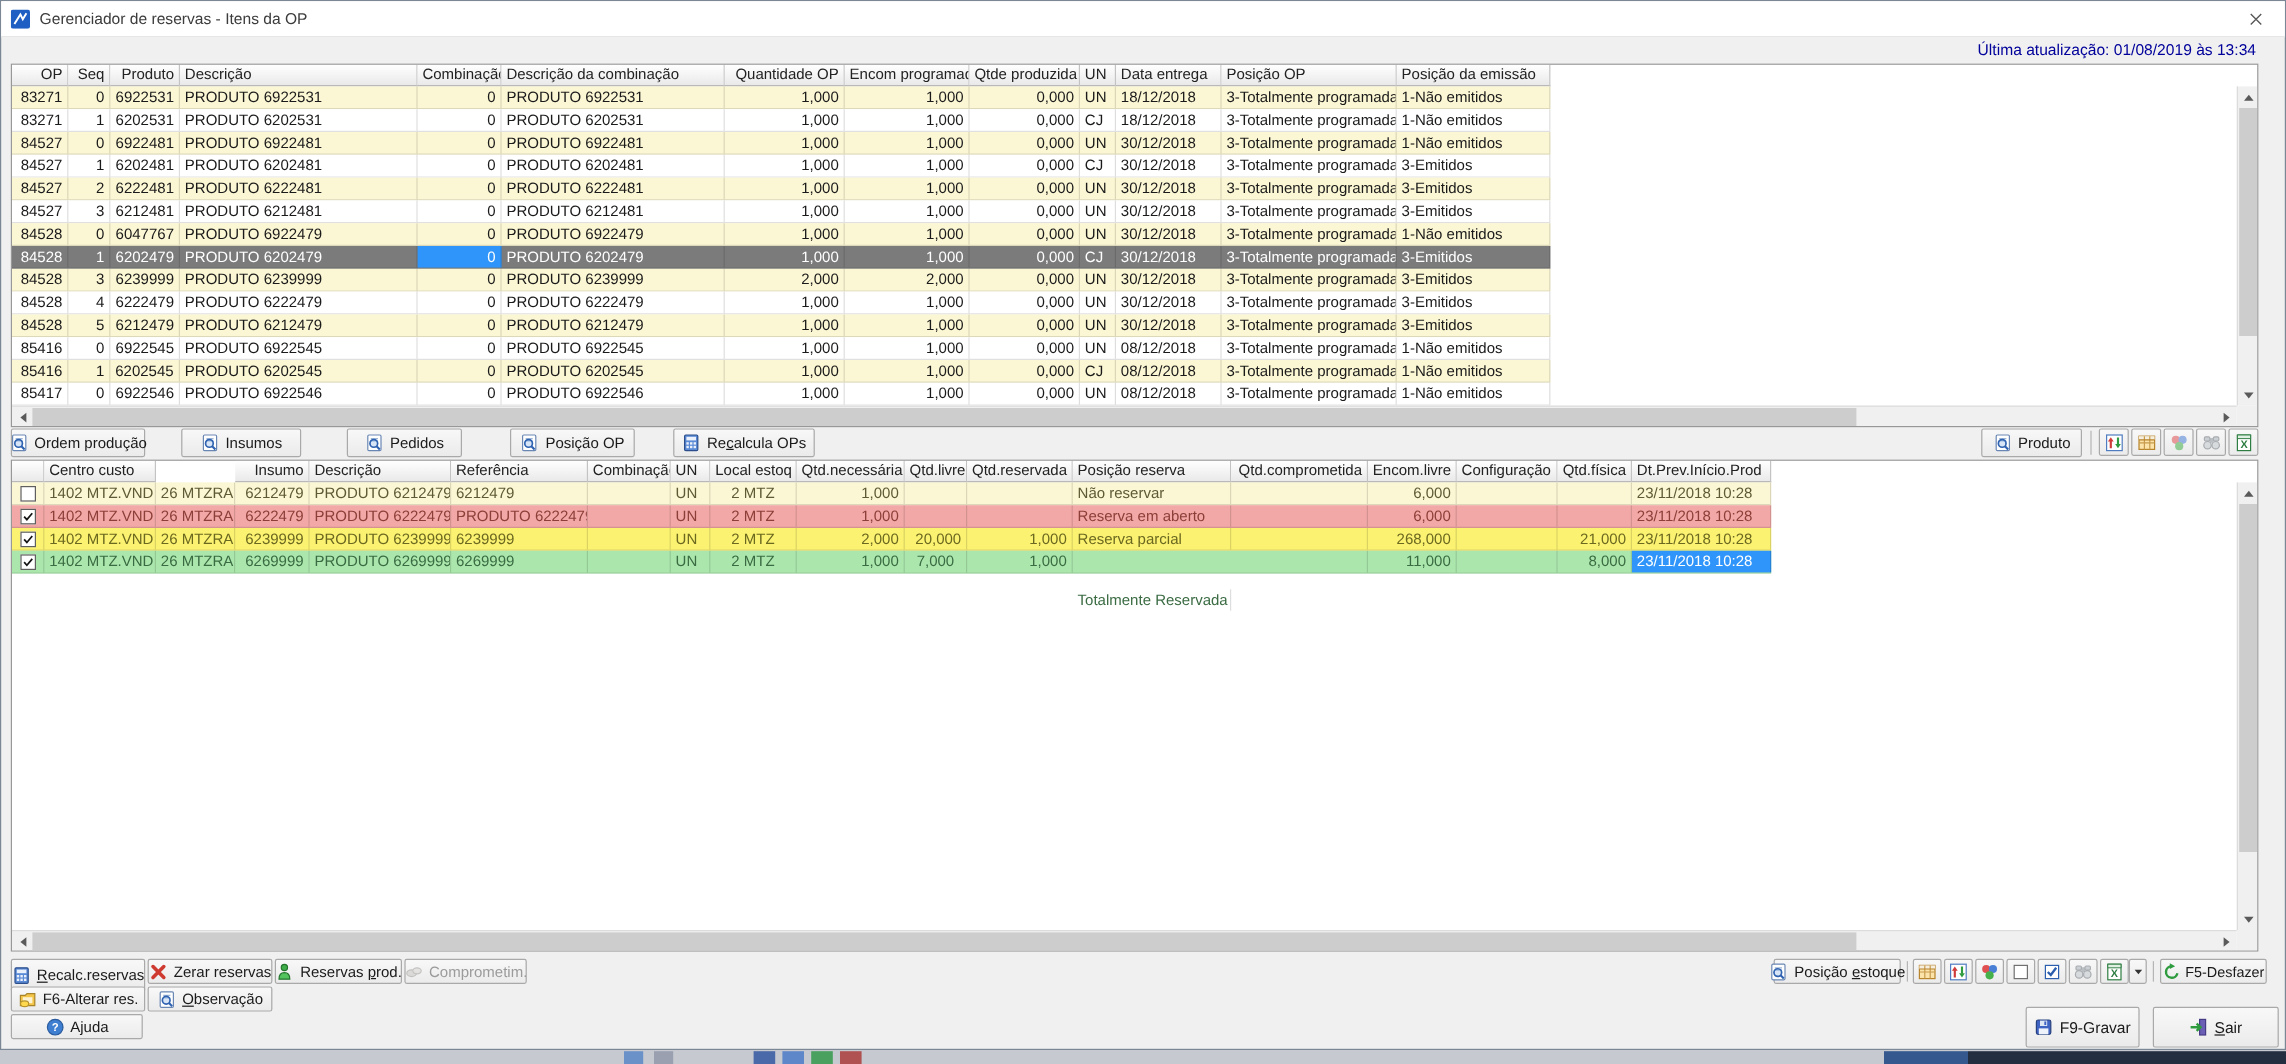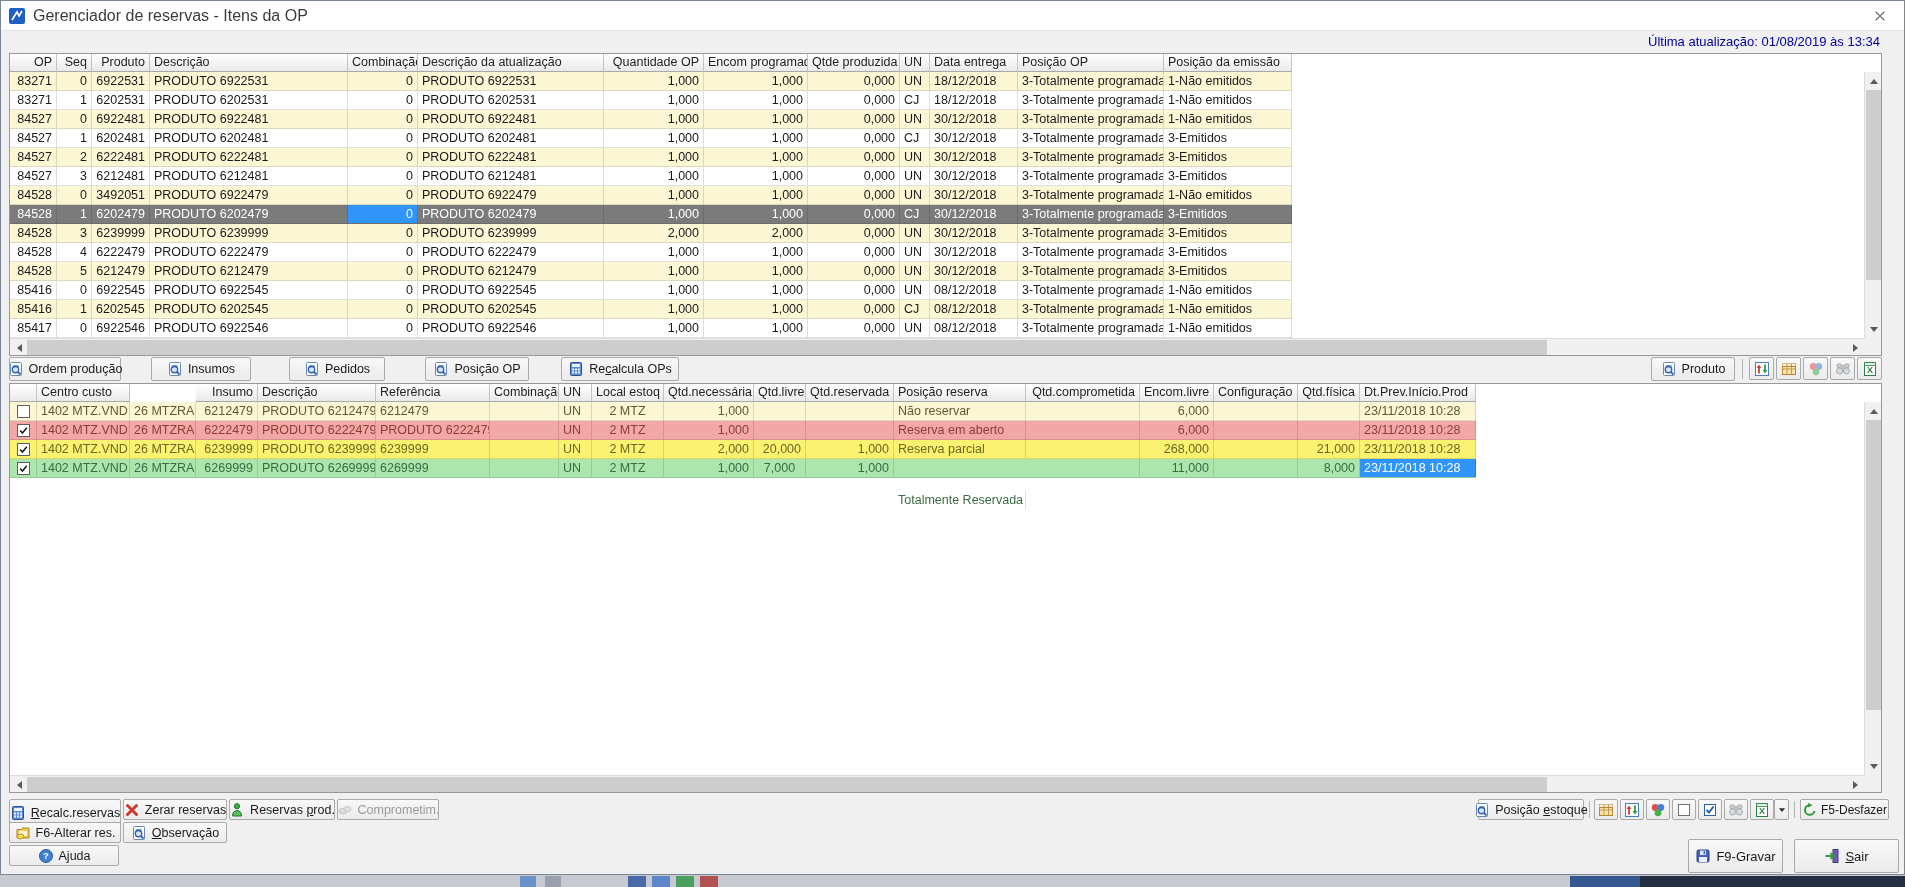--- a/index.html
+++ b/index.html
@@ -4,21 +4,21 @@
 <style>
   html,body{margin:0;padding:0;background:#9aa1ab;}
   *{box-sizing:border-box;}
   .screen{position:relative;width:1905px;height:887px;background:#c6cad0;overflow:hidden;
           font-family:"Liberation Sans",sans-serif;font-size:12.5px;color:#1a1a1a;}
   .window{position:absolute;left:0;top:0;width:1905px;height:875px;background:#f0f0f0;
           border:1px solid #7b8794;}
   
   .titlebar{position:absolute;left:0;top:0;right:0;height:30px;background:#ffffff;border-bottom:1px solid #e6e6e6;}
   .appicon{position:absolute;left:8px;top:7px;width:16px;height:16px;}
-  .wtitle{position:absolute;left:32px;top:0;line-height:30px;color:#3c3c3c;font-size:16px;}
+  .wtitle{position:absolute;left:32px;top:0;line-height:30px;color:#3c3c3c;font-size:13px;}
   .closebtn{position:absolute;right:10px;top:4px;width:28px;height:22px;display:flex;align-items:center;justify-content:center;}
   .closebtn svg{width:14px;height:14px;}
   .lastupdate{position:absolute;top:33px;right:24px;color:var(--last-update-color,#00009b);font-size:13px;}
   
   .grid{position:absolute;background:#ffffff;border:1px solid #989898;overflow:hidden;}
   .grid1{left:8px;top:52px;width:1873px;height:303px;}
   .grid2{left:8px;top:382px;width:1873px;height:410px;}
   .ghead{position:absolute;left:0;top:0;display:flex;height:18px;}
   .hcell{height:18px;line-height:16px;padding:0 4px;background:linear-gradient(#ffffff,#e9e9e9);
          border-right:1px solid #c3c3c3;border-bottom:1px solid #a8a8a8;white-space:nowrap;overflow:hidden;color:#222;}
@@ -83,21 +83,21 @@
 
     <div class="lastupdate">Última atualização: 01/08/2019 às 13:34</div>
 
     <div class="grid grid1">
       <div class="ghead" id="g1head">
           <div class="hcell" style="width: 47px; text-align: right;">OP</div>
           <div class="hcell" style="width: 35px; text-align: right;">Seq</div>
           <div class="hcell" style="width: 58px; text-align: right;">Produto</div>
           <div class="hcell" style="width: 198px; text-align: left;">Descrição</div>
           <div class="hcell" style="width: 70px; text-align: right;">Combinação</div>
-          <div class="hcell" style="width: 186px; text-align: left;">Descrição da atualização</div>
+          <div class="hcell" style="width: 186px; text-align: left;">Descrição da combinação</div>
           <div class="hcell" style="width: 100px; text-align: right;">Quantidade OP</div>
           <div class="hcell" style="width: 104px; text-align: right;">Encom programada</div>
           <div class="hcell" style="width: 92px; text-align: right;">Qtde produzida</div>
           <div class="hcell" style="width: 30px; text-align: left;">UN</div>
           <div class="hcell" style="width: 88px; text-align: left;">Data entrega</div>
           <div class="hcell" style="width: 146px; text-align: left;">Posição OP</div>
           <div class="hcell" style="width: 128px; text-align: left;">Posição da emissão</div>
         </div>
       <div class="gbody" id="g1body">
           <div class="grow" style="background: rgb(251, 246, 211);">
@@ -186,21 +186,21 @@
             <div class="gcell" style="width: 104px; text-align: right;">1,000</div>
             <div class="gcell" style="width: 92px; text-align: right;">0,000</div>
             <div class="gcell" style="width: 30px; text-align: left;">UN</div>
             <div class="gcell" style="width: 88px; text-align: left;">30/12/2018</div>
             <div class="gcell" style="width: 146px; text-align: left;">3-Totalmente programada</div>
             <div class="gcell" style="width: 128px; text-align: left;">3-Emitidos</div>
           </div>
           <div class="grow" style="background: rgb(251, 246, 211);">
             <div class="gcell" style="width: 47px; text-align: right;">84528</div>
             <div class="gcell" style="width: 35px; text-align: right;">0</div>
-            <div class="gcell" style="width: 58px; text-align: right;">3492051</div>
+            <div class="gcell" style="width: 58px; text-align: right;">6047767</div>
             <div class="gcell" style="width: 198px; text-align: left;">PRODUTO 6922479</div>
             <div class="gcell" style="width: 70px; text-align: right;">0</div>
             <div class="gcell" style="width: 186px; text-align: left;">PRODUTO 6922479</div>
             <div class="gcell" style="width: 100px; text-align: right;">1,000</div>
             <div class="gcell" style="width: 104px; text-align: right;">1,000</div>
             <div class="gcell" style="width: 92px; text-align: right;">0,000</div>
             <div class="gcell" style="width: 30px; text-align: left;">UN</div>
             <div class="gcell" style="width: 88px; text-align: left;">30/12/2018</div>
             <div class="gcell" style="width: 146px; text-align: left;">3-Totalmente programada</div>
             <div class="gcell" style="width: 128px; text-align: left;">1-Não emitidos</div>

